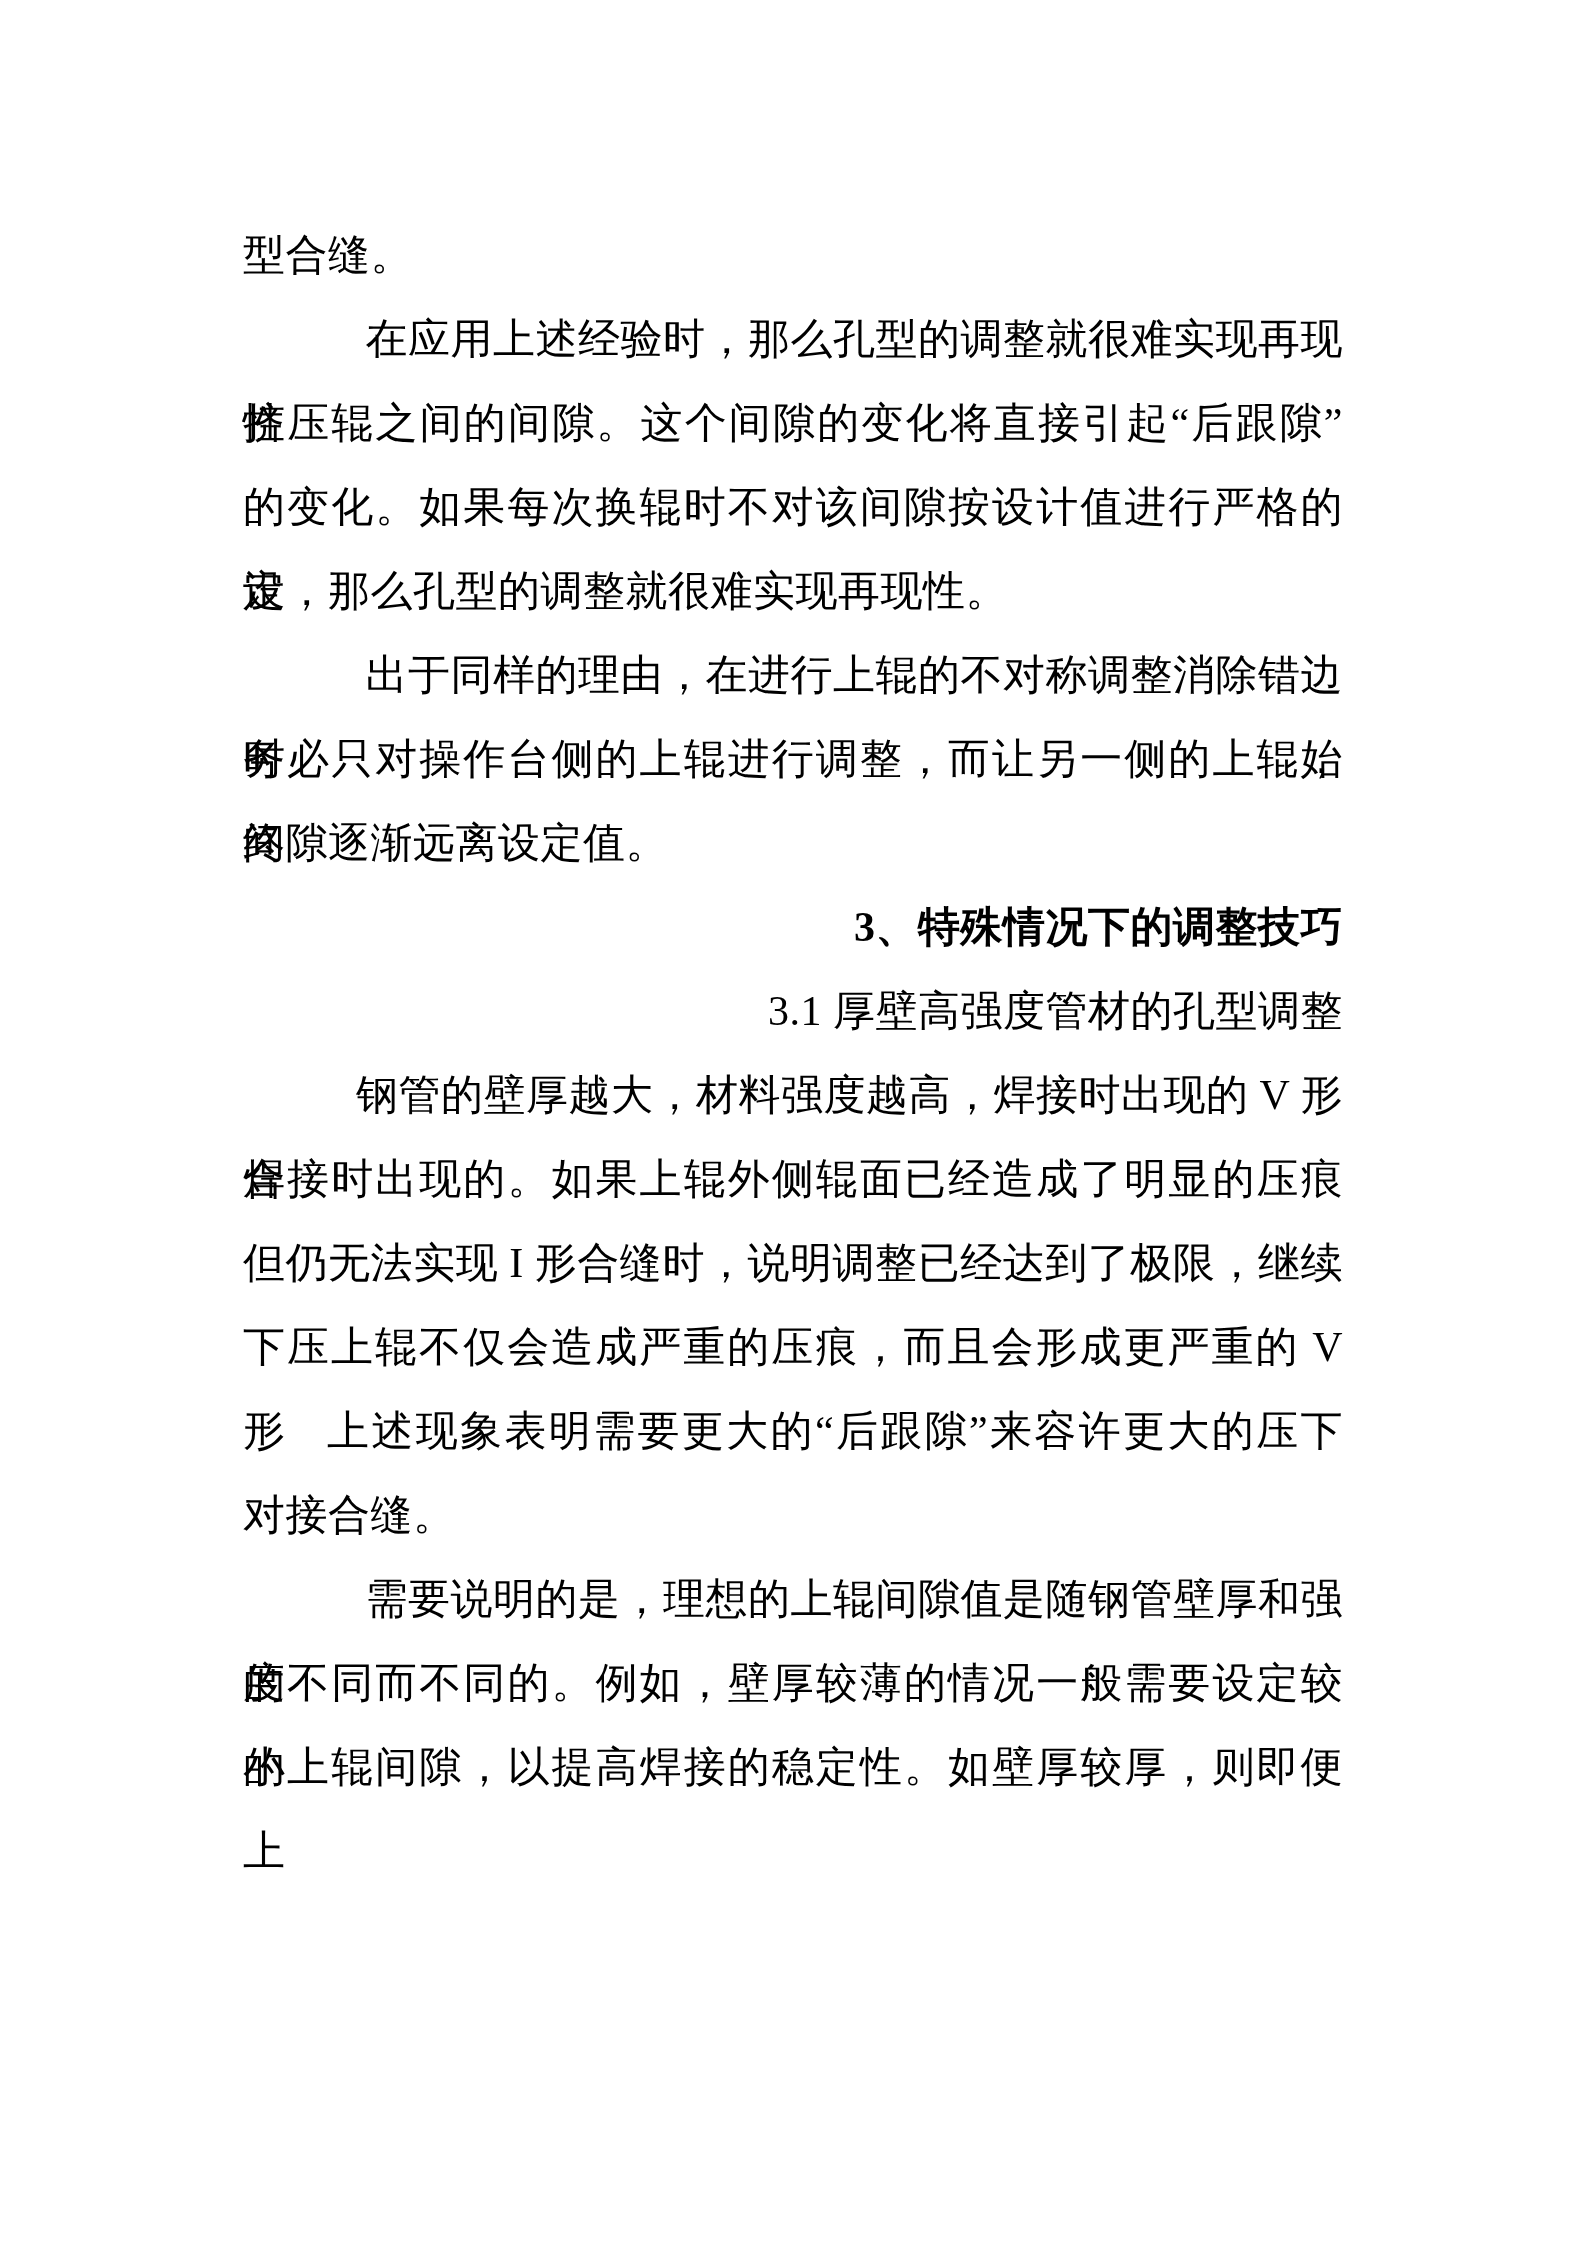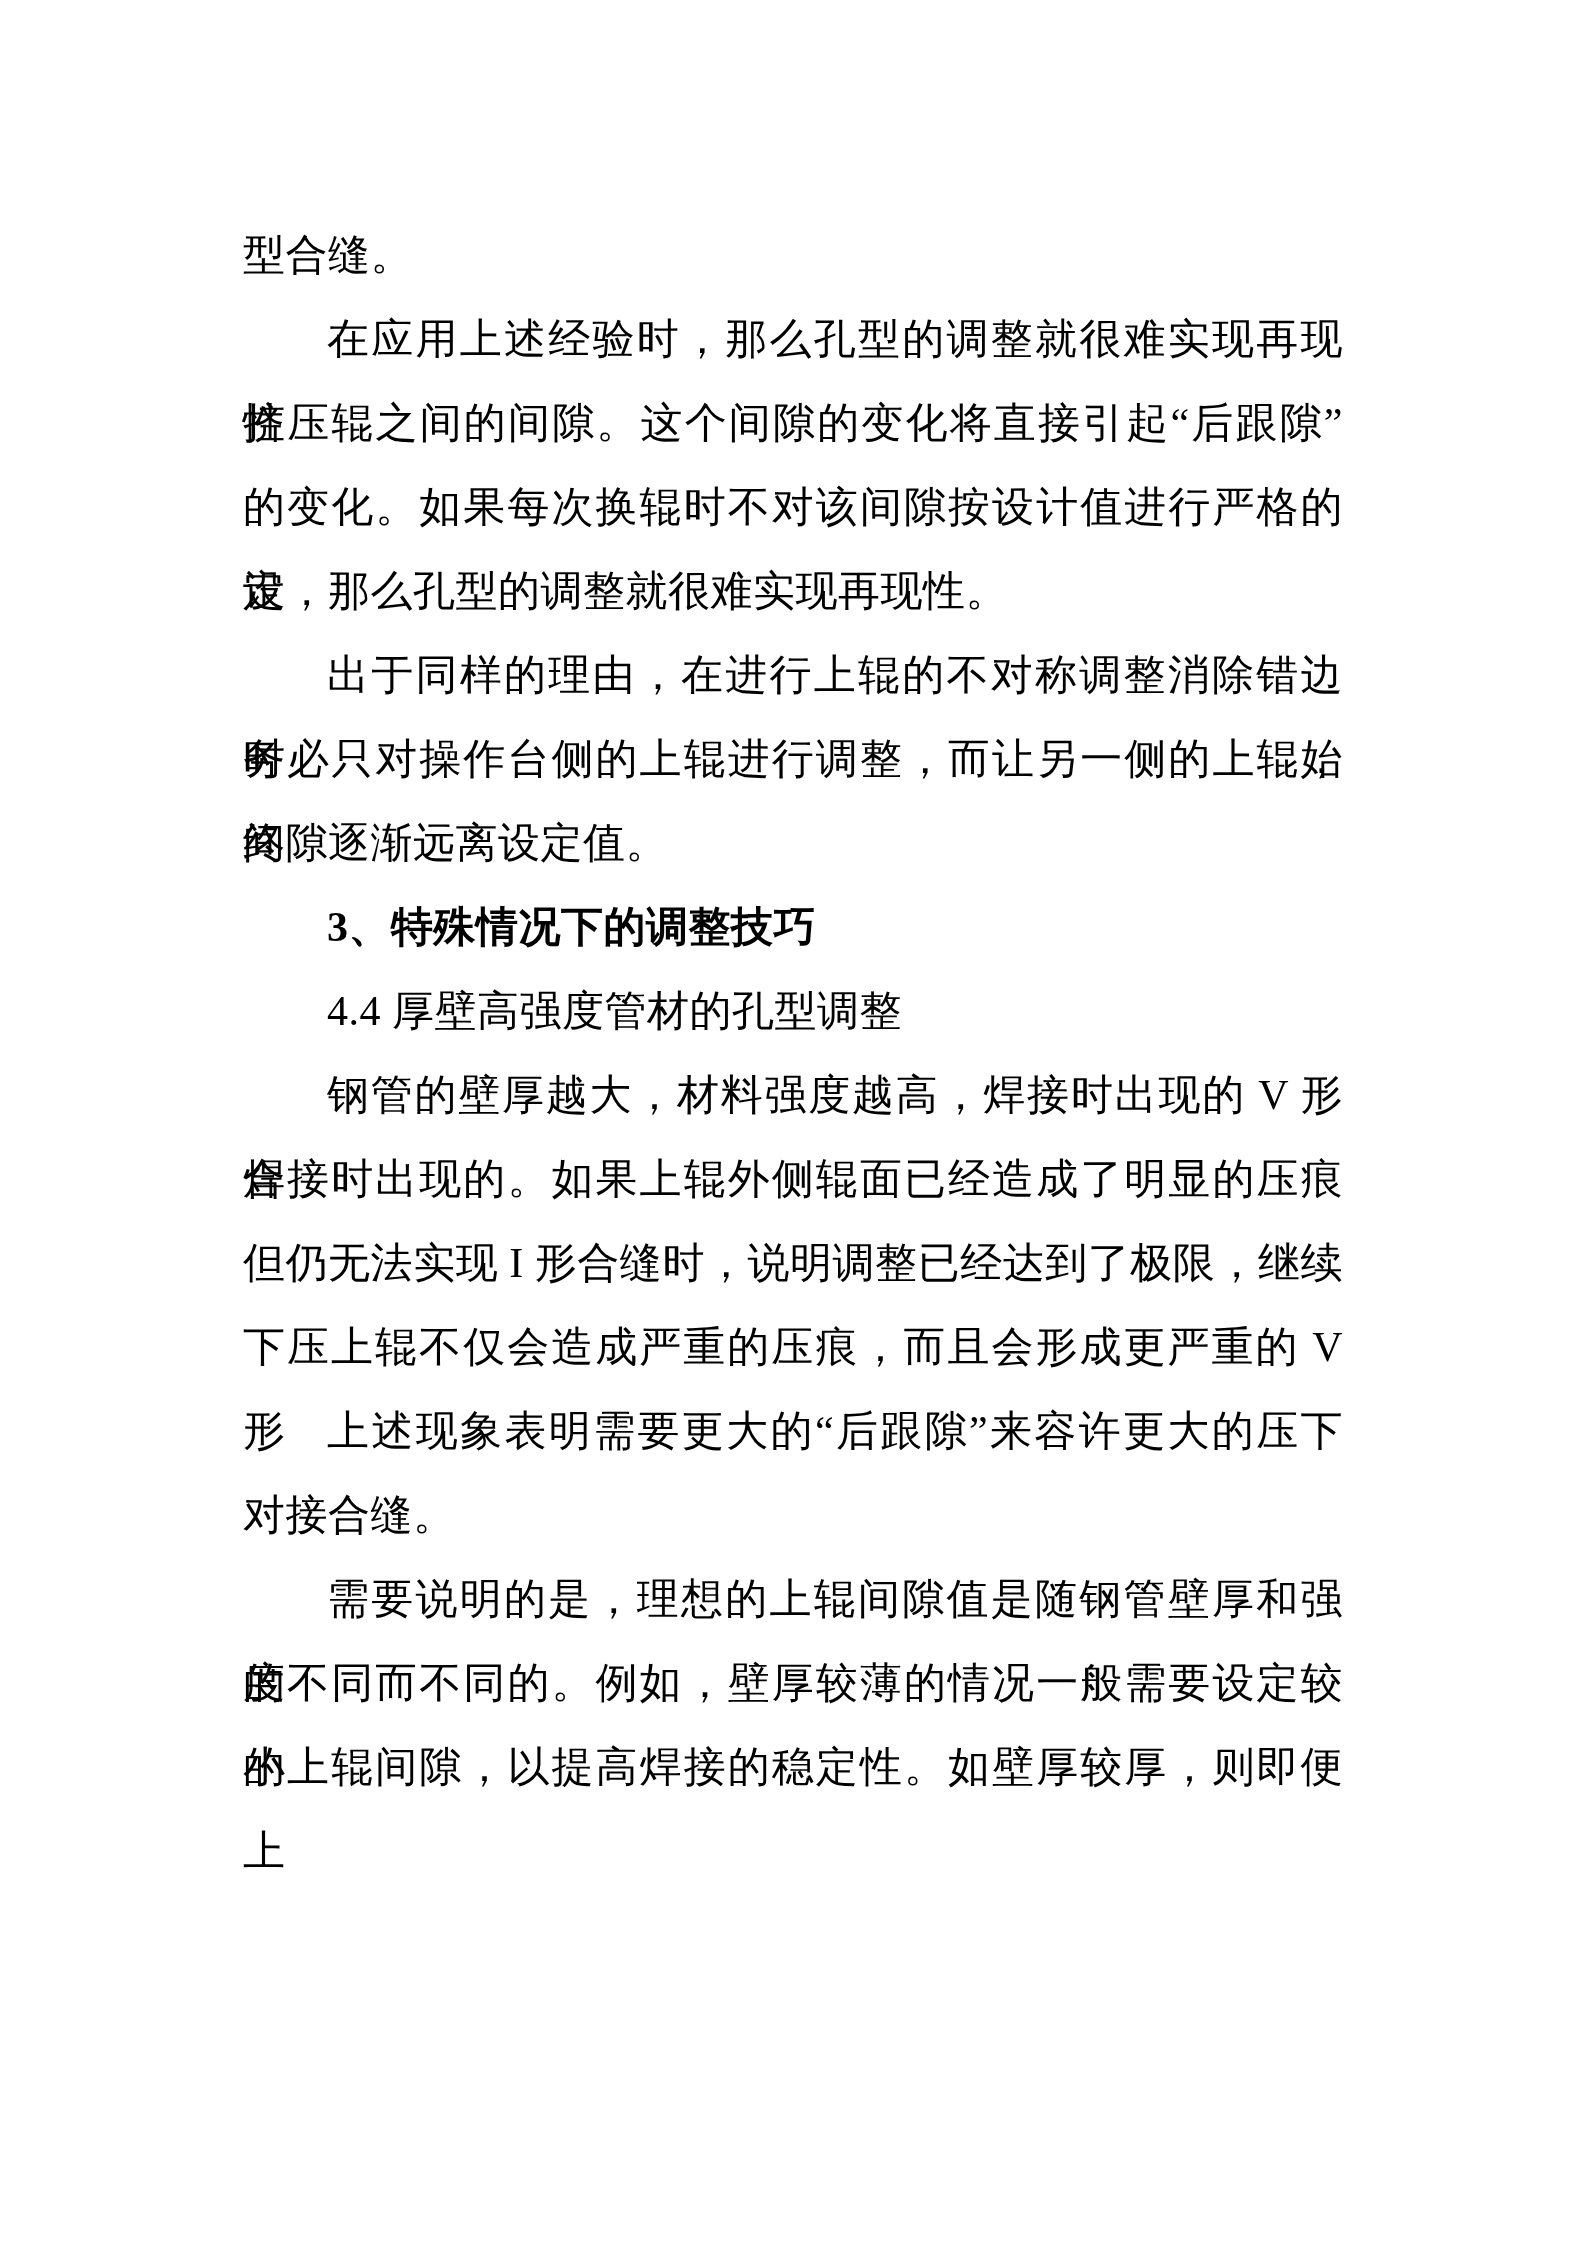--- a/index.html
+++ b/index.html
@@ -33,40 +33,41 @@
     font-size: 42px;
     text-align: left;
     letter-spacing: 0.5px;
   }
   .line.just {
     text-align: justify;
     text-align-last: justify;
   }
   .line.indent {
     text-indent: 84px;
+    text-align: right;
   }
   .line.bold {
     font-weight: bold;
   }
 </style>
 </head>
 <body style="background: rgb(255, 255, 255);">
 
 <div class="page">
   <div class="doc" style="color: rgb(0, 0, 0);">
       <div class="line">型合缝。</div>
       <div class="line indent just">在应用上述经验时，那么孔型的调整就很难实现再现性</div>
       <div class="line just">挤压辊之间的间隙。这个间隙的变化将直接引起“后跟隙”</div>
       <div class="line just">的变化。如果每次换辊时不对该间隙按设计值进行严格的设</div>
       <div class="line">定，那么孔型的调整就很难实现再现性。</div>
       <div class="line indent just">出于同样的理由，在进行上辊的不对称调整消除错边时，</div>
       <div class="line just">务必只对操作台侧的上辊进行调整，而让另一侧的上辊始终</div>
       <div class="line">间隙逐渐远离设定值。</div>
       <div class="line indent bold">3、特殊情况下的调整技巧</div>
-      <div class="line indent">4.4 厚壁高强度管材的孔型调整</div>
+      <div class="line indent">3.1 厚壁高强度管材的孔型调整</div>
       <div class="line indent just">钢管的壁厚越大，材料强度越高，焊接时出现的 V 形合</div>
       <div class="line just">焊接时出现的。如果上辊外侧辊面已经造成了明显的压痕</div>
       <div class="line just">但仍无法实现 I 形合缝时，说明调整已经达到了极限，继续</div>
       <div class="line just">下压上辊不仅会造成严重的压痕，而且会形成更严重的 V 形</div>
       <div class="line indent just">上述现象表明需要更大的“后跟隙”来容许更大的压下</div>
       <div class="line">对接合缝。</div>
       <div class="line indent just">需要说明的是，理想的上辊间隙值是随钢管壁厚和强度</div>
       <div class="line just">的不同而不同的。例如，壁厚较薄的情况一般需要设定较小</div>
       <div class="line just">的上辊间隙，以提高焊接的稳定性。如壁厚较厚，则即便上</div>
     </div>

